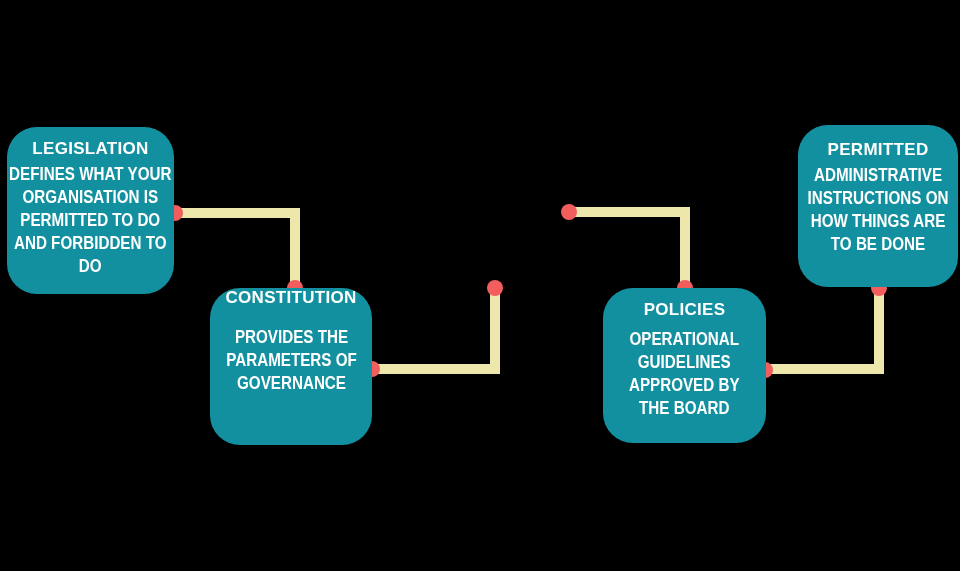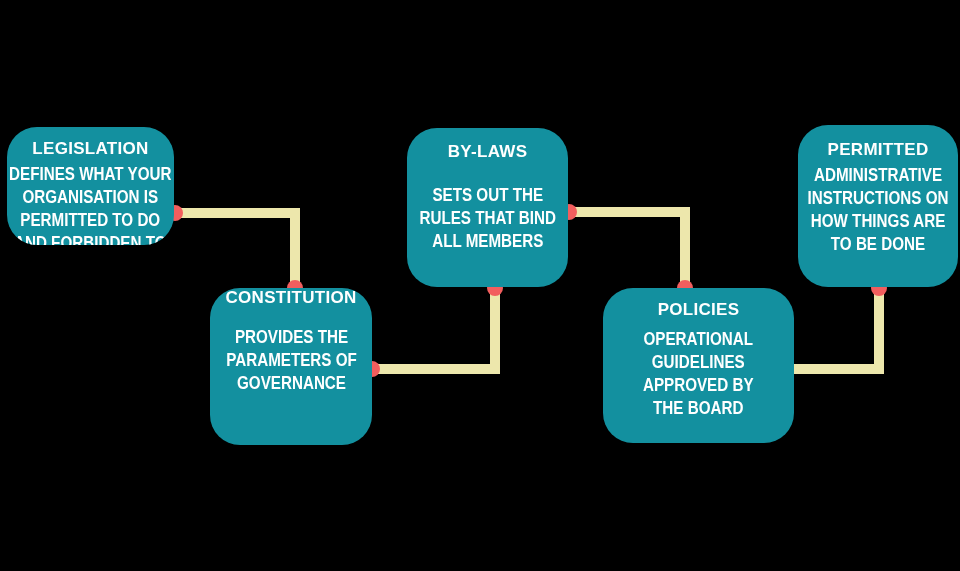--- a/index.html
+++ b/index.html
@@ -46,24 +46,24 @@
   .d4b { left: 871px; top: 280px; }
   
   .node {
     position: absolute;
     background: var(--node-fill);
     border-radius: 30px;
     color: var(--node-text);
     text-align: center;
     overflow: hidden;
   }
-  .node-legislation  { left: 7px;   top: 127px; width: 167px; height: 118px; }
+  .node-legislation  { left: 7px;   top: 127px; width: 167px; height: 167px; }
   .node-constitution { left: 210px; top: 288px; width: 162px; height: 157px; }
   .node-bylaws       { left: 407px; top: 128px; width: 161px; height: 159px; }
-  .node-policies     { left: 603px; top: 288px; width: 191px; height: 155px; }
+  .node-policies     { left: 603px; top: 288px; width: 163px; height: 155px; }
   .node-procedures   { left: 798px; top: 125px; width: 160px; height: 162px; }
   .node-title {
     font-size: 17px;
     font-weight: bold;
     letter-spacing: 0.3px;
     margin-top: 12px;
   }
   .node-constitution .node-title { margin-top: 0; }
   .node-bylaws .node-title       { margin-top: 14px; }
   .node-procedures .node-title   { margin-top: 15px; }
@@ -116,26 +116,20 @@
 DO</div>
   </div>
 
   <div class="node node-constitution">
     <div class="node-title">CONSTITUTION</div>
     <div class="node-desc">PROVIDES THE
 PARAMETERS OF
 GOVERNANCE</div>
   </div>
 
-  <div class="node node-bylaws">
-    <div class="node-title">BY-LAWS</div>
-    <div class="node-desc">SETS OUT THE
-RULES THAT BIND
-ALL MEMBERS</div>
-  </div>
 
   <div class="node node-policies">
     <div class="node-title">POLICIES</div>
     <div class="node-desc">OPERATIONAL
 GUIDELINES
 APPROVED BY
 THE BOARD</div>
   </div>
 
   <div class="node node-procedures">

